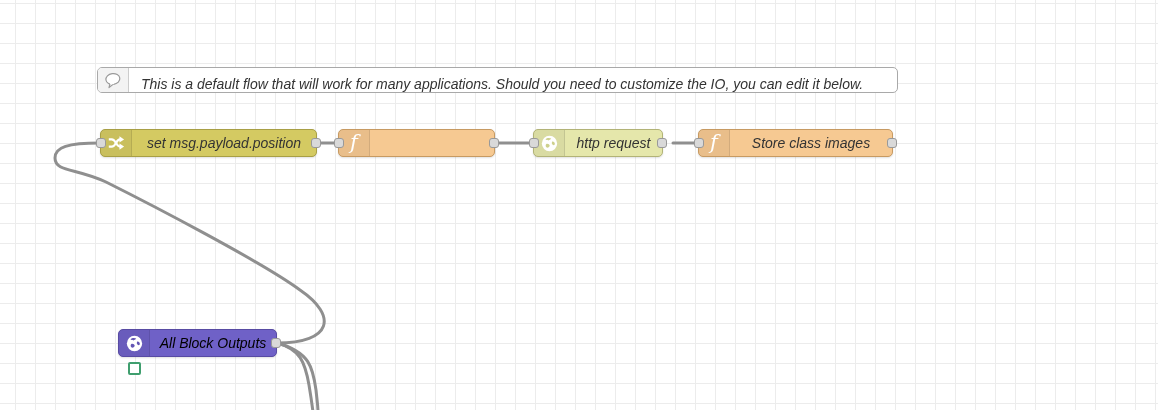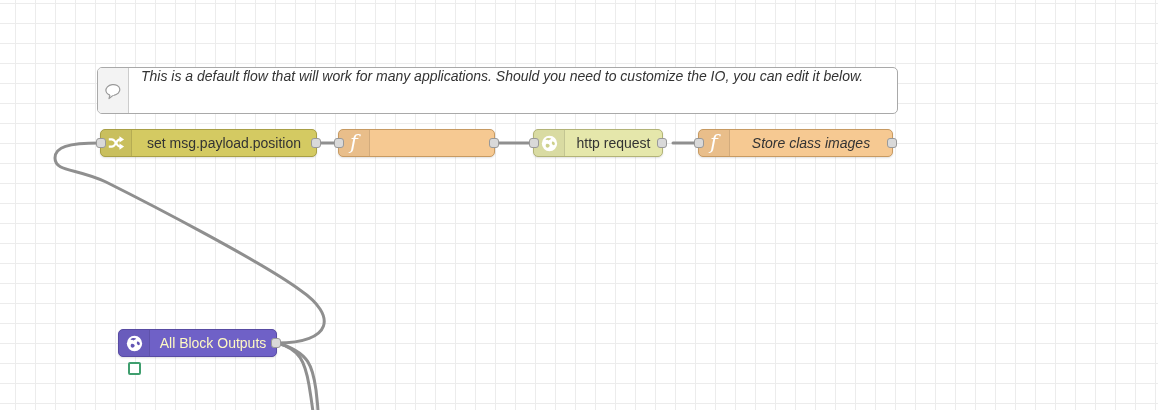--- a/index.html
+++ b/index.html
@@ -23,40 +23,40 @@
     font-size:14px;color:#333;
     box-shadow:0 1px 2px rgba(0,0,0,0.12);
   }
   .icon-area{
     width:30px;height:100%;flex:0 0 30px;
     display:flex;align-items:center;justify-content:center;
     background:rgba(0,0,0,0.05);
     border-right:1px solid rgba(0,0,0,0.10);
     border-radius:4px 0 0 4px;
   }
-  .node-label{flex:1;text-align:center;white-space:nowrap;padding:0 6px;}
+  .node-label{flex:1;text-align:center;white-space:nowrap;padding:0 6px;font-style:italic;}
   .italic{font-style:italic;}
 
   .n-change{left:100px;top:129px;width:217px;background:#d4ca62;border-color:#a89f45;}
   .n-f1{left:338px;top:129px;width:157px;background:#f6c992;border-color:#c79a62;}
   .n-http{left:533px;top:129px;width:130px;background:#e5e7ab;border-color:#b2b377;}
   .n-f2{left:698px;top:129px;width:195px;background:#f6c992;border-color:#c79a62;}
-  .n-purple{left:118px;top:329px;width:159px;background:#6f61c7;border-color:#584ba3;color:#fef9c3;}
+  .n-purple{left:118px;top:329px;width:159px;background:#6f61c7;border-color:#584ba3;color:#000000;}
 
   .port{
     position:absolute;top:50%;margin-top:-5px;width:10px;height:10px;
     box-sizing:border-box;background:#d9d9d9;border:1px solid #999;border-radius:3px;z-index:3;
   }
   .port-in{left:-5px;}
   .port-out{right:-5px;}
 
   .comment{
-    position:absolute;height:47px;box-sizing:border-box;z-index:2;
+    position:absolute;height:26px;box-sizing:border-box;z-index:2;
     background:#fff;border:1px solid #a9a9a9;border-radius:5px;
-    display:flex;align-items:flex-start;font-size:14px;color:#333;font-style:italic;
+    display:flex;align-items:flex-end;font-size:14px;color:#333;font-style:italic;
   }
   .comment .icon-area{background:#f3f3f3;border-right:1px solid #ccc;}
   .comment-label{white-space:nowrap;padding:0 12px;}
   .c1{left:97px;top:67px;width:801px;}
   .c2{left:357px;top:246px;width:621px;}
 
   .f-glyph{font-family:"DejaVu Serif","Liberation Serif",serif;font-style:italic;font-size:21px;color:#fff;line-height:1;margin-top:-2px;}
 
   .globe-land{fill:currentColor;}
   .n-http .globe-icon-svg{color:#cdd08c;}

